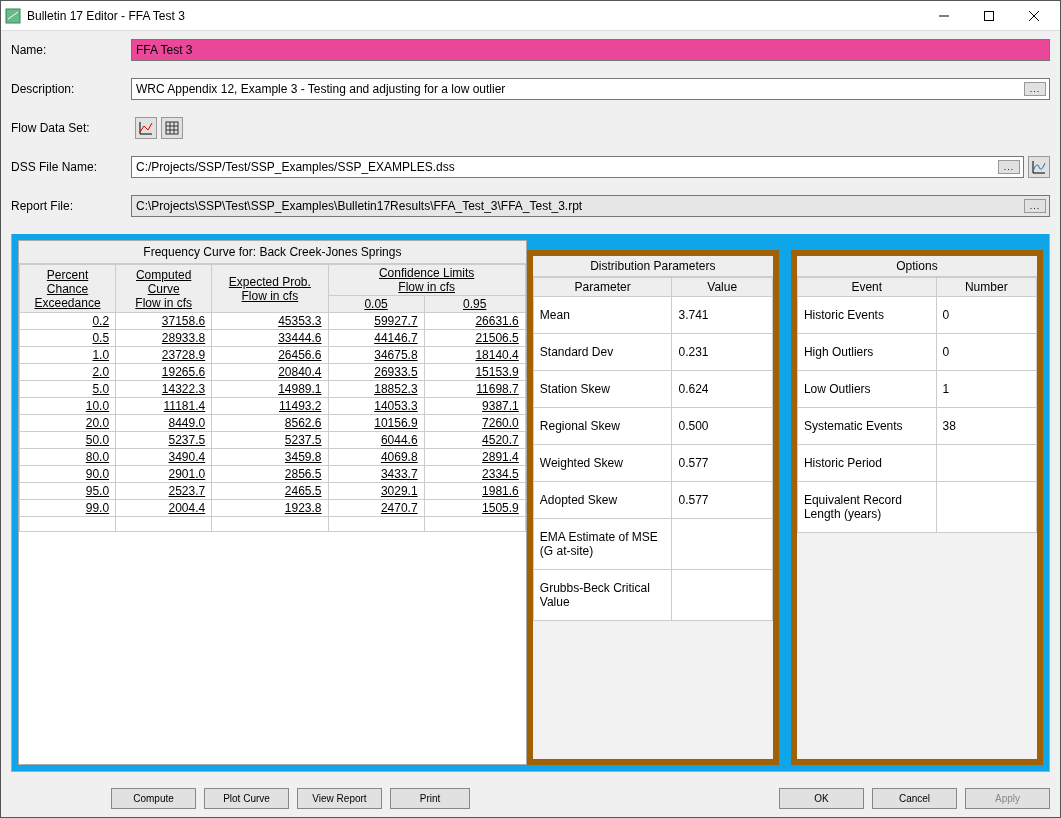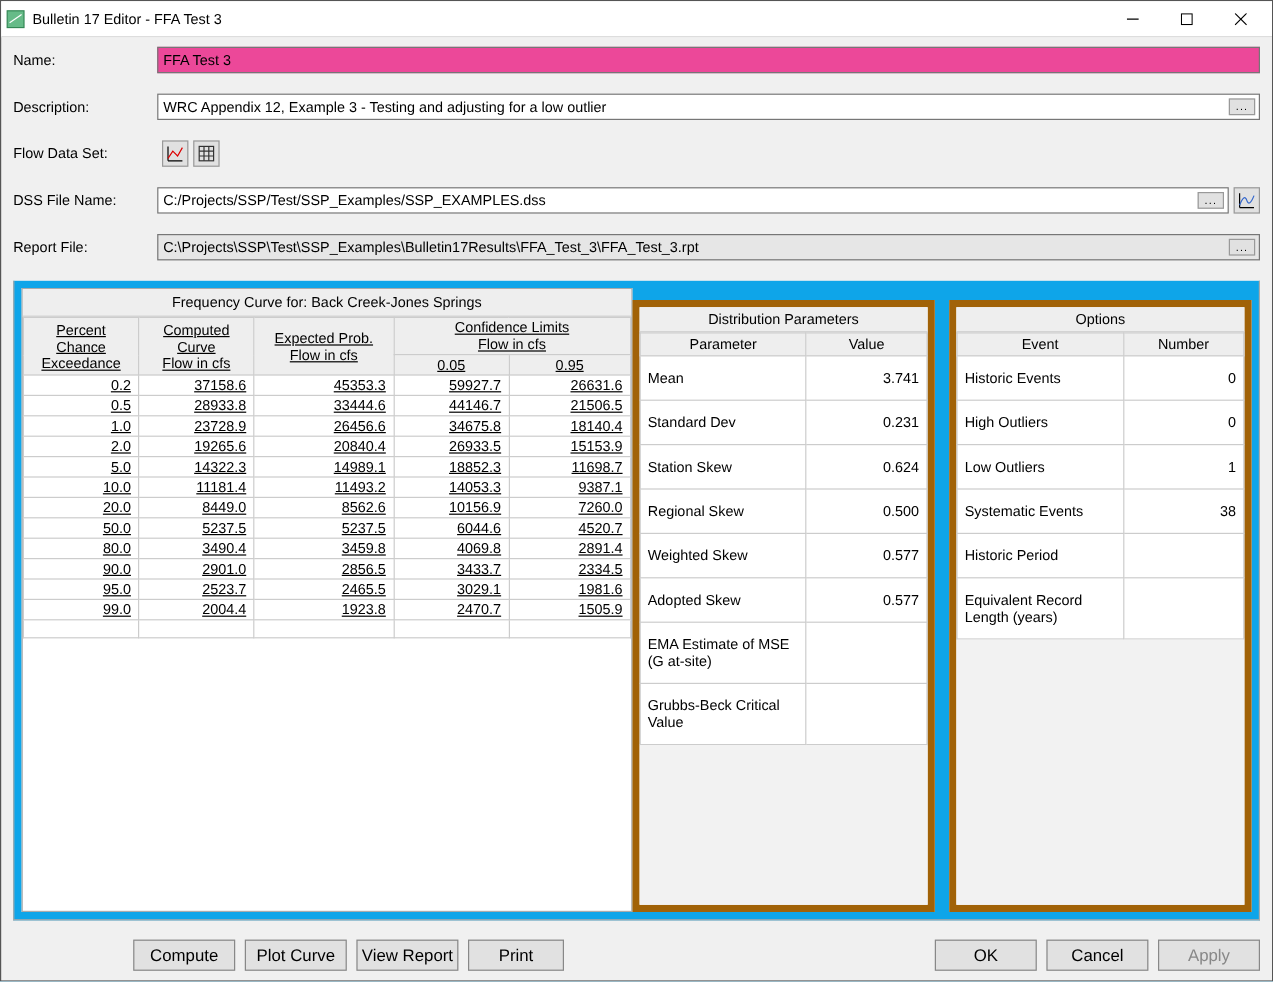--- a/index.html
+++ b/index.html
@@ -37,25 +37,25 @@
   table.freq th { background:#eeeeee; text-align:center; }
   table.freq td { text-align:right; height:15px; background:#fff;}
   .filler td { height:80px; border-left:1px solid #ccc; border-right:1px solid #ccc; border-top:none; border-bottom:none; background:#fff;}
 
   .bottom-panels { display:flex; gap:12px; margin-top:10px; }
   .panel { border:6px solid #a16207; flex:1; background:#fff; display:flex; flex-direction:column; }
   .panel .ph { background:#eeeeee; text-align:center; padding:3px; border-bottom:1px solid #ccc; }
   table.kv { border-collapse:collapse; width:100%; }
   table.kv th { background:#eeeeee; font-weight:normal; border:1px solid #ccc; padding:2px 6px; }
   table.kv td { border:1px solid #ccc; padding:11px 6px; height:16px; }
-  table.kv td.val { text-align:right; }
+  table.kv td.val { text-align:left; }
   .panel-filler{ flex:1; background:#f2f2f2;}
 
   .button-bar { display:flex; padding:8px 10px; gap:8px; align-items:center; }
-  .btn { border:1px solid #888; background:#e1e1e1; padding:4px 0; width:85px; text-align:center; font-size:14px; }
+  .btn { border:1px solid #888; background:#e1e1e1; padding:4px 0; width:85px; text-align:center; font-size:10px; }
   .btn.disabled { color:#888; }
   .spacer { flex:1; }
   .left-buttons { margin-left:100px; display:flex; gap:8px; }
 </style>
 </head>
 <body>
 
 <div class="window">
 
   <div class="titlebar">

